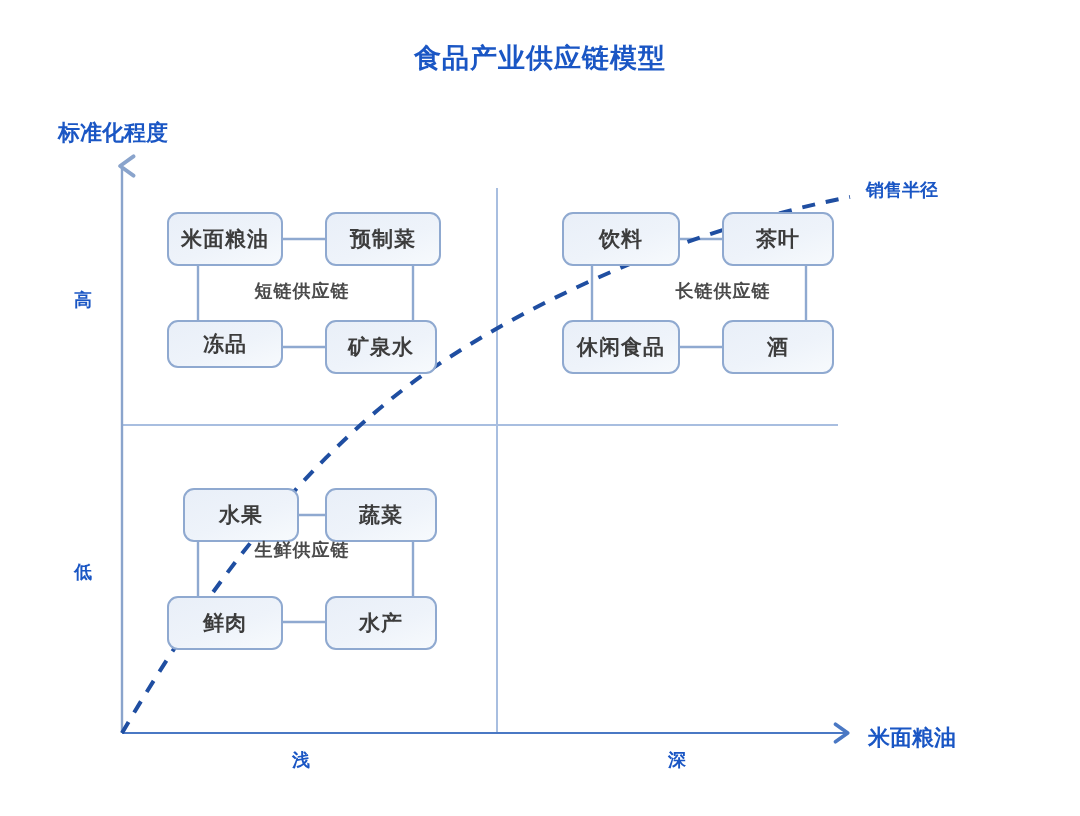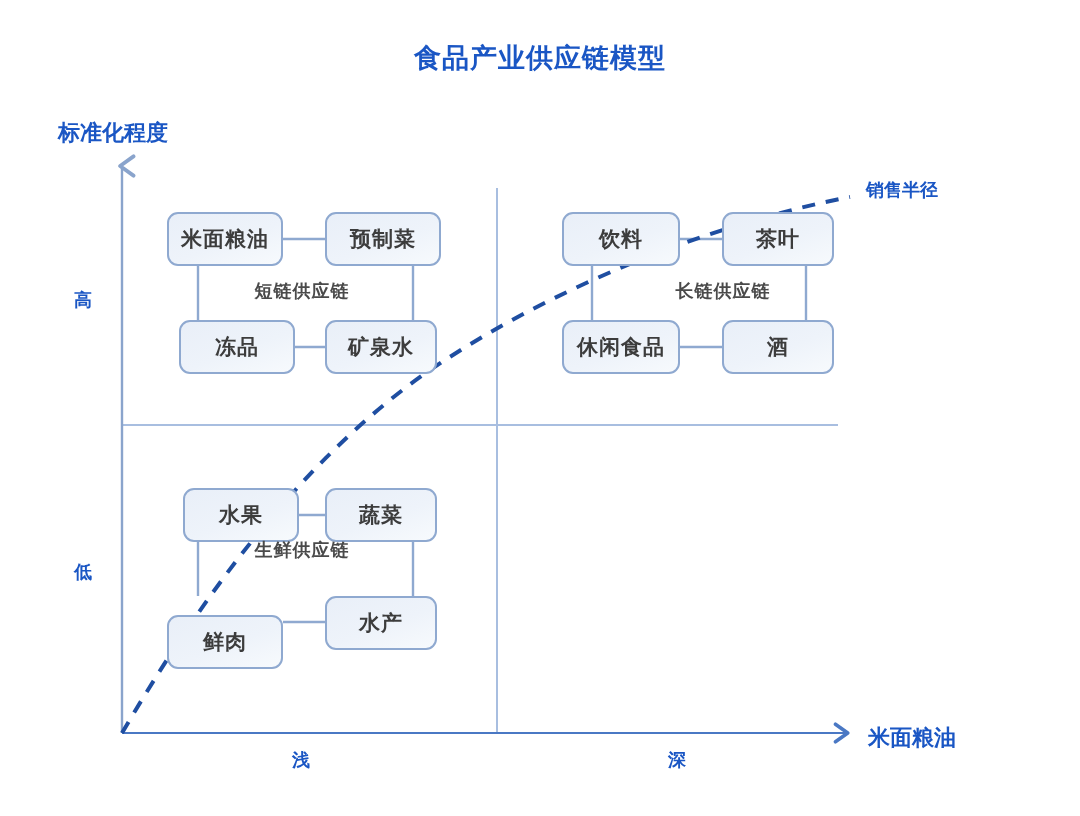--- a/index.html
+++ b/index.html
@@ -143,27 +143,27 @@
 
 <div class="axis-tick" id="tick-high">高</div>
 <div class="axis-tick" id="tick-low">低</div>
 <div class="axis-tick" id="tick-shallow">浅</div>
 <div class="axis-tick" id="tick-deep">深</div>
 
 <div class="curve-label">销售半径</div>
 
 <div class="node-box" style="left:167px; top:212px; width:116px; height:54px;">米面粮油</div>
 <div class="node-box" style="left:325px; top:212px; width:116px; height:54px;">预制菜</div>
-<div class="node-box" style="left:167px; top:320px; width:116px; height:54px;margin-left:12px;">冻品</div>
+<div class="node-box" style="left:167px; top:320px; width:116px; height:48px;">冻品</div>
 <div class="node-box" style="left:325px; top:320px; width:112px; height:54px;">矿泉水</div>
 <div class="quad-label" style="left:302px; top:279px;">短链供应链</div>
 
 <div class="node-box" style="left:562px; top:212px; width:118px; height:54px;">饮料</div>
 <div class="node-box" style="left:722px; top:212px; width:112px; height:54px;">茶叶</div>
 <div class="node-box" style="left:562px; top:320px; width:118px; height:54px;">休闲食品</div>
 <div class="node-box" style="left:722px; top:320px; width:112px; height:54px;">酒</div>
 <div class="quad-label" style="left:697px; top:279px;margin-left:26px;">长链供应链</div>
 
 <div class="node-box" style="left:167px; top:488px; width:116px; height:54px;margin-left:16px;">水果</div>
 <div class="node-box" style="left:325px; top:488px; width:112px; height:54px;">蔬菜</div>
-<div class="node-box" style="left:167px; top:596px; width:116px; height:54px;margin-top:19px;">鲜肉</div>
+<div class="node-box" style="left:167px; top:596px; width:116px; height:54px;">鲜肉</div>
 <div class="node-box" style="left:325px; top:596px; width:112px; height:54px;">水产</div>
 <div class="quad-label" style="left:302px; top:538px;">生鲜供应链</div>
 
 </body></html>

